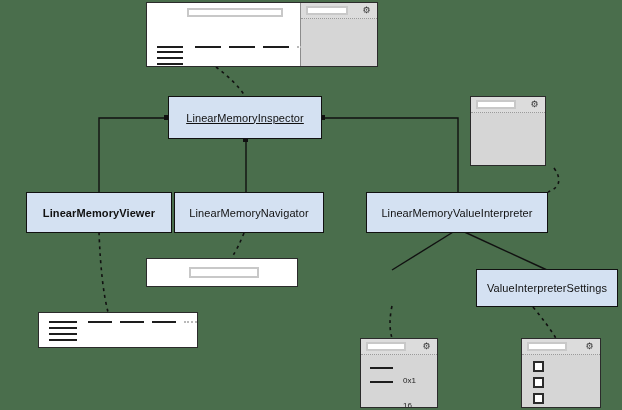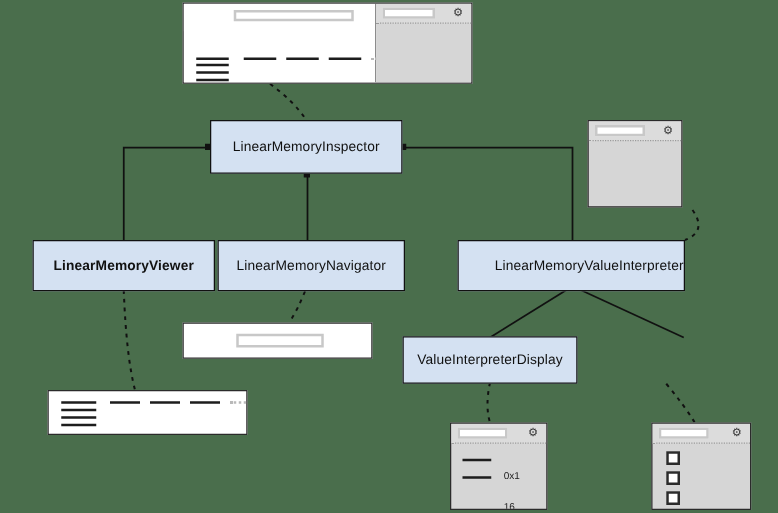--- a/index.html
+++ b/index.html
@@ -137,40 +137,40 @@
     <path d="M458 229 L547 270" fill="none" stroke="#111111" stroke-width="1.4"></path>
 
     <path d="M216 67 Q 236 82 245 96" fill="none" stroke="#111111" stroke-width="1.6" stroke-dasharray="3 4"></path>
     <path d="M244 233 Q 238 248 232 257" fill="none" stroke="#111111" stroke-width="1.6" stroke-dasharray="3 4"></path>
     <path d="M99 232 Q 101 285 108 312" fill="none" stroke="#111111" stroke-width="1.6" stroke-dasharray="3 4"></path>
     <path d="M554 168 Q 566 185 548 192" fill="none" stroke="#111111" stroke-width="1.6" stroke-dasharray="3 4"></path>
     <path d="M392 306 Q 388 325 392 338" fill="none" stroke="#111111" stroke-width="1.6" stroke-dasharray="3 4"></path>
     <path d="M533 307 Q 548 325 557 340" fill="none" stroke="#111111" stroke-width="1.6" stroke-dasharray="3 4"></path>
   </svg>
 
-  <div class="node" style="left:168px; top:96px; width:154px; height:43px;">
+  <div class="node" style="left:168px; top:96px; width:154px; height:43px;text-decoration:underline;">
     <span>LinearMemoryInspector</span>
   </div>
 
   <div class="node" style="left:26px; top:192px; width:146px; height:41px;font-weight:bold;">
     <span>LinearMemoryViewer</span>
   </div>
 
   <div class="node" style="left:174px; top:192px; width:150px; height:41px;">
     <span>LinearMemoryNavigator</span>
   </div>
 
-  <div class="node" style="left:366px; top:192px; width:182px; height:41px;justify-content:flex-end;">
+  <div class="node" style="left:366px; top:192px; width:182px; height:41px;">
     <span>LinearMemoryValueInterpreter</span>
   </div>
 
-  <div class="node" style="left:322px; top:269px; width:140px; height:38px;">
-    <span>ValueInterpreterDisplay</span>
-  </div>
-
+
+  <div class="node" style="left:476px; top:269px; width:142px; height:38px;">
+    <span>ValueInterpreterSettings</span>
+  </div>
 
   <div class="mock mock-split" style="left:146px; top:2px; width:232px; height:65px;">
     <div class="mock-pane-left">
       <div class="toolbar plain" style="height:22px;">
         <div class="pill wide" style="left:40px; top:5px;"></div>
       </div>
 
       <div class="dash" style="left:10px; top:43px; width:26px;"></div>
       <div class="dash" style="left:10px; top:48px; width:26px;"></div>
       <div class="dash" style="left:10px; top:54px; width:26px;"></div>

